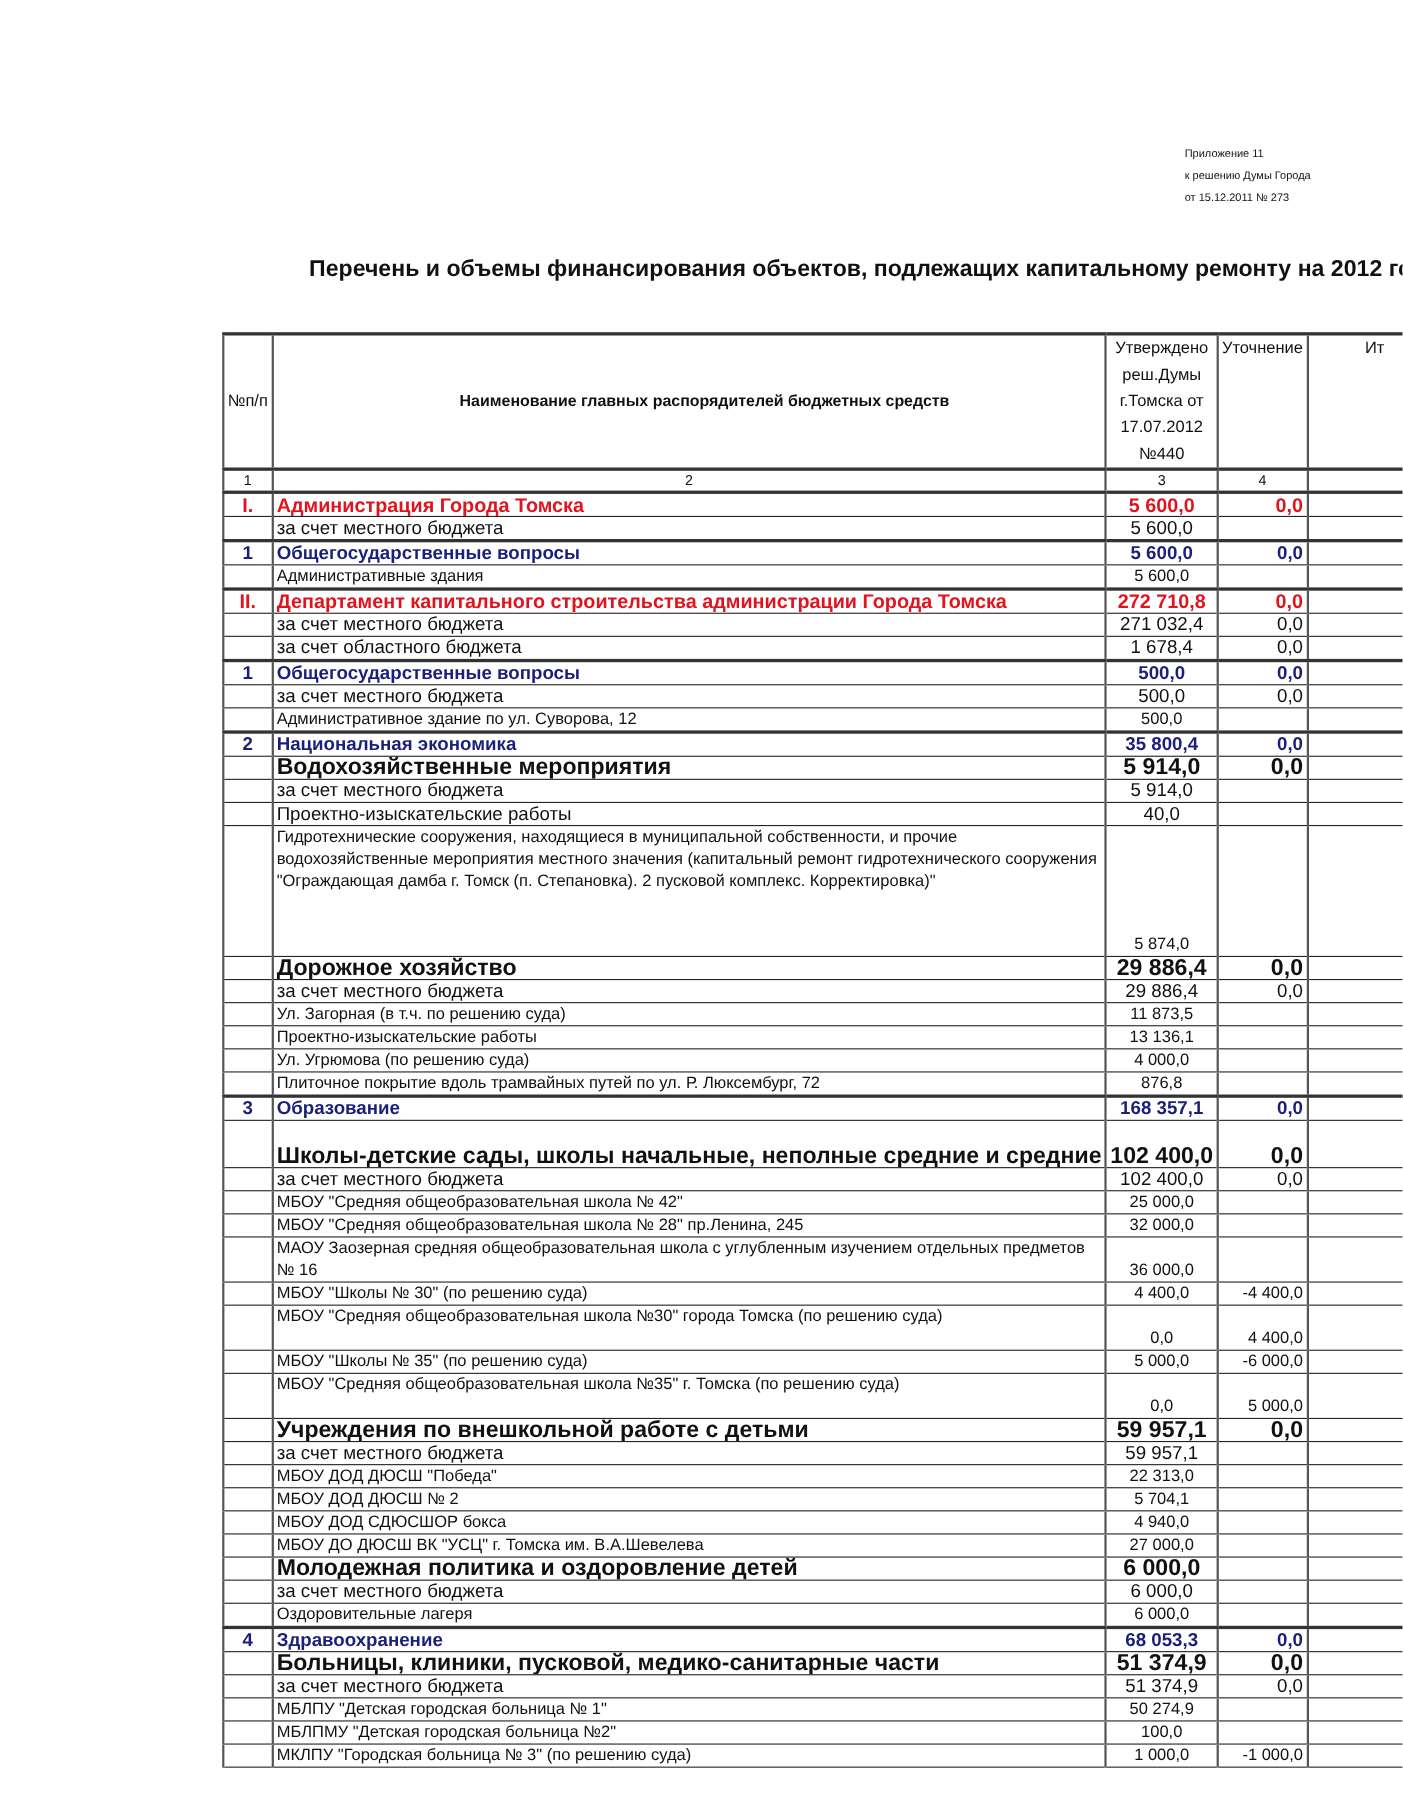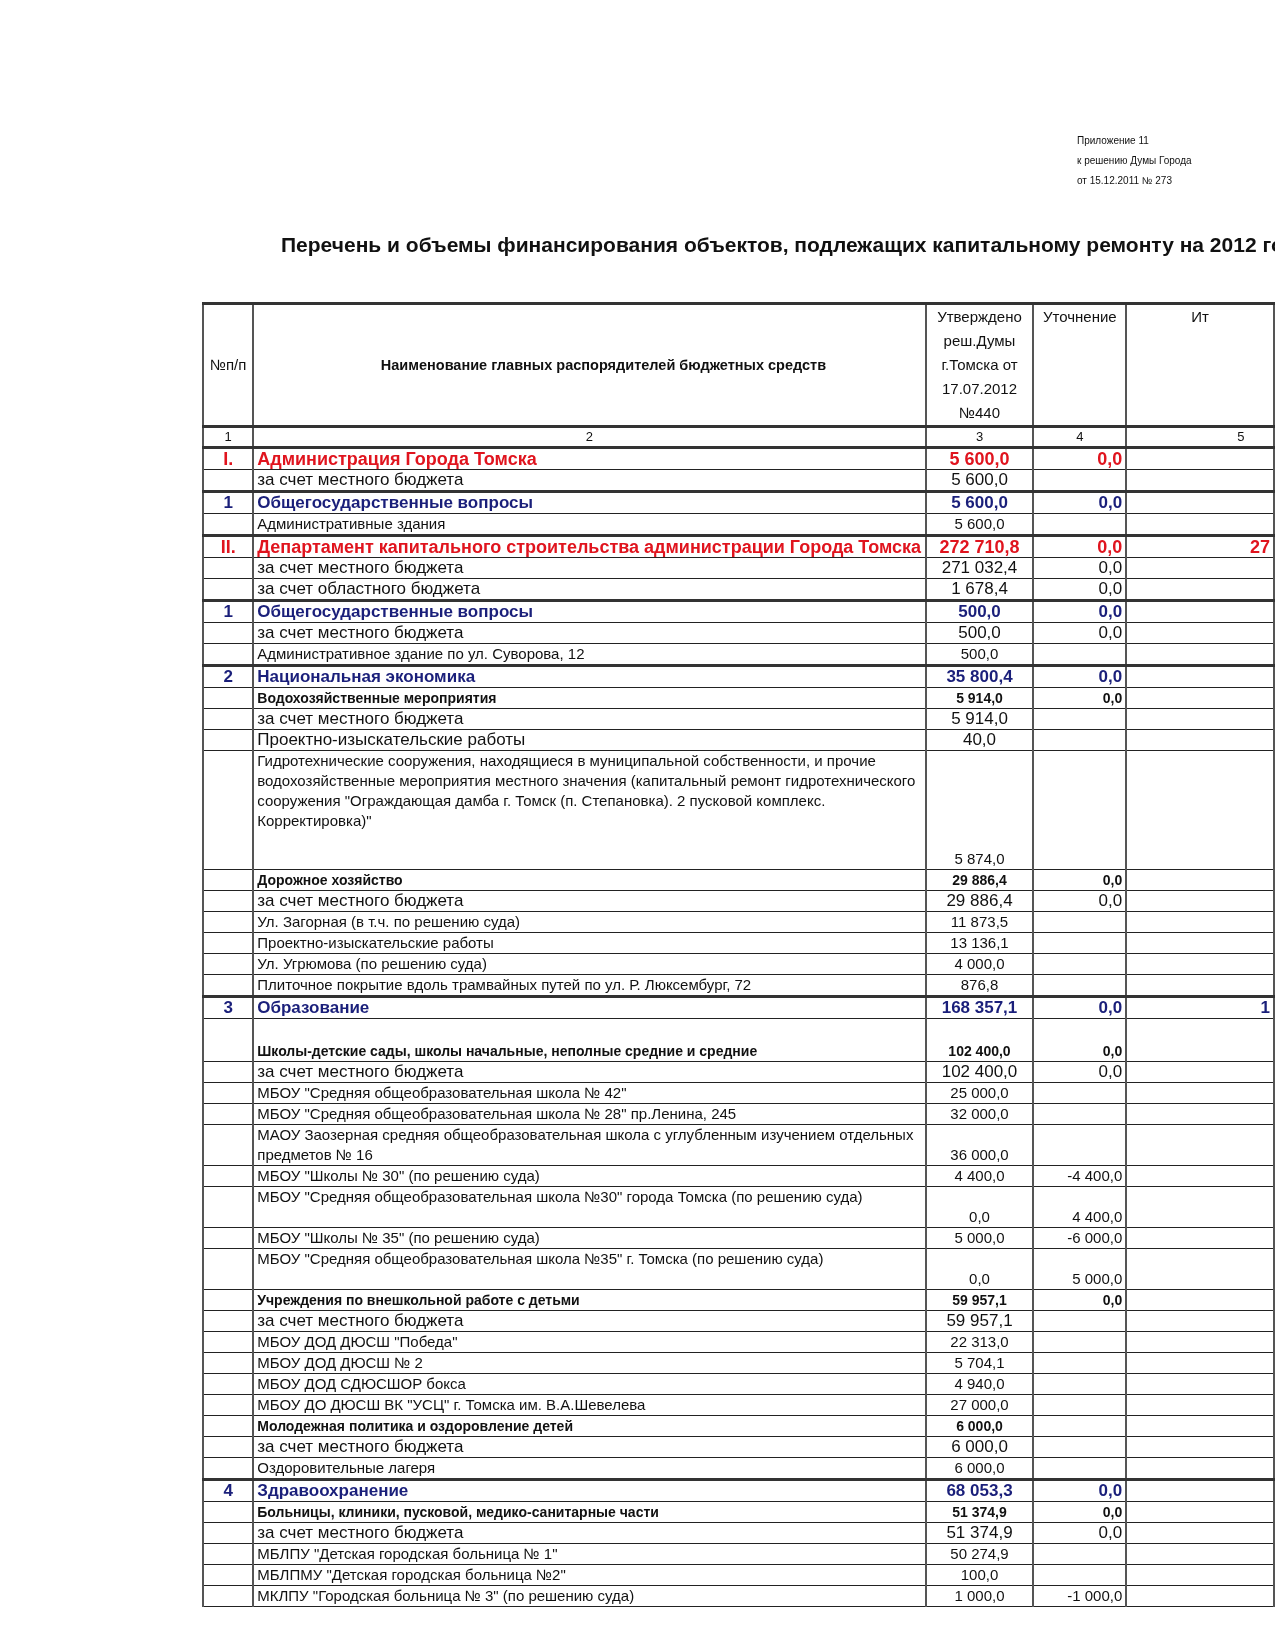--- a/index.html
+++ b/index.html
@@ -34,21 +34,21 @@
   .c-tot { width: 120px; text-align: right; }
   tr.head td { vertical-align: middle; text-align: center; height: 112px; }
   tr.head td.c-name { font-weight: bold; font-size: 14.5px; padding-left: 31px; }
   tr.head td.c-appr { white-space: normal; line-height: 24px; font-size: 15px; text-align: center; }
   tr.head td.c-corr, tr.head td.c-tot { vertical-align: top; padding-top: 2px; }
   tr.colnums td { text-align: center; font-size: 13px; line-height: 18px; border-bottom: 1.5px solid #222; border-top: 3px solid #333; }
   tr.colnums td.c-tot { text-align: left; padding-left: 110px; }
   .lvl-dept td { color: #e0141e; font-weight: bold; font-size: 18px; line-height: 24px; }
   .lvl-dept td.c-num { vertical-align: middle; }
   .lvl-sec td { color: #1a1f7a; font-weight: bold; font-size: 17px; line-height: 22px; }
-  .lvl-sub td { font-weight: bold; font-size: 14px; }
+  .lvl-sub td { font-weight: bold; font-size: 21px; }
   .lvl-src td { font-size: 17px; }
   .lvl-item td { font-size: 15px; }
   td.wrap { white-space: normal; }
   tr.multi td.c-name { white-space: normal; vertical-align: top; }
   tr.tall td { height: 118px; }
   tr.tall2 td { height: 40px; }
   tr.gap td { height: 42px; }
 </style>
 </head>
 <body>

